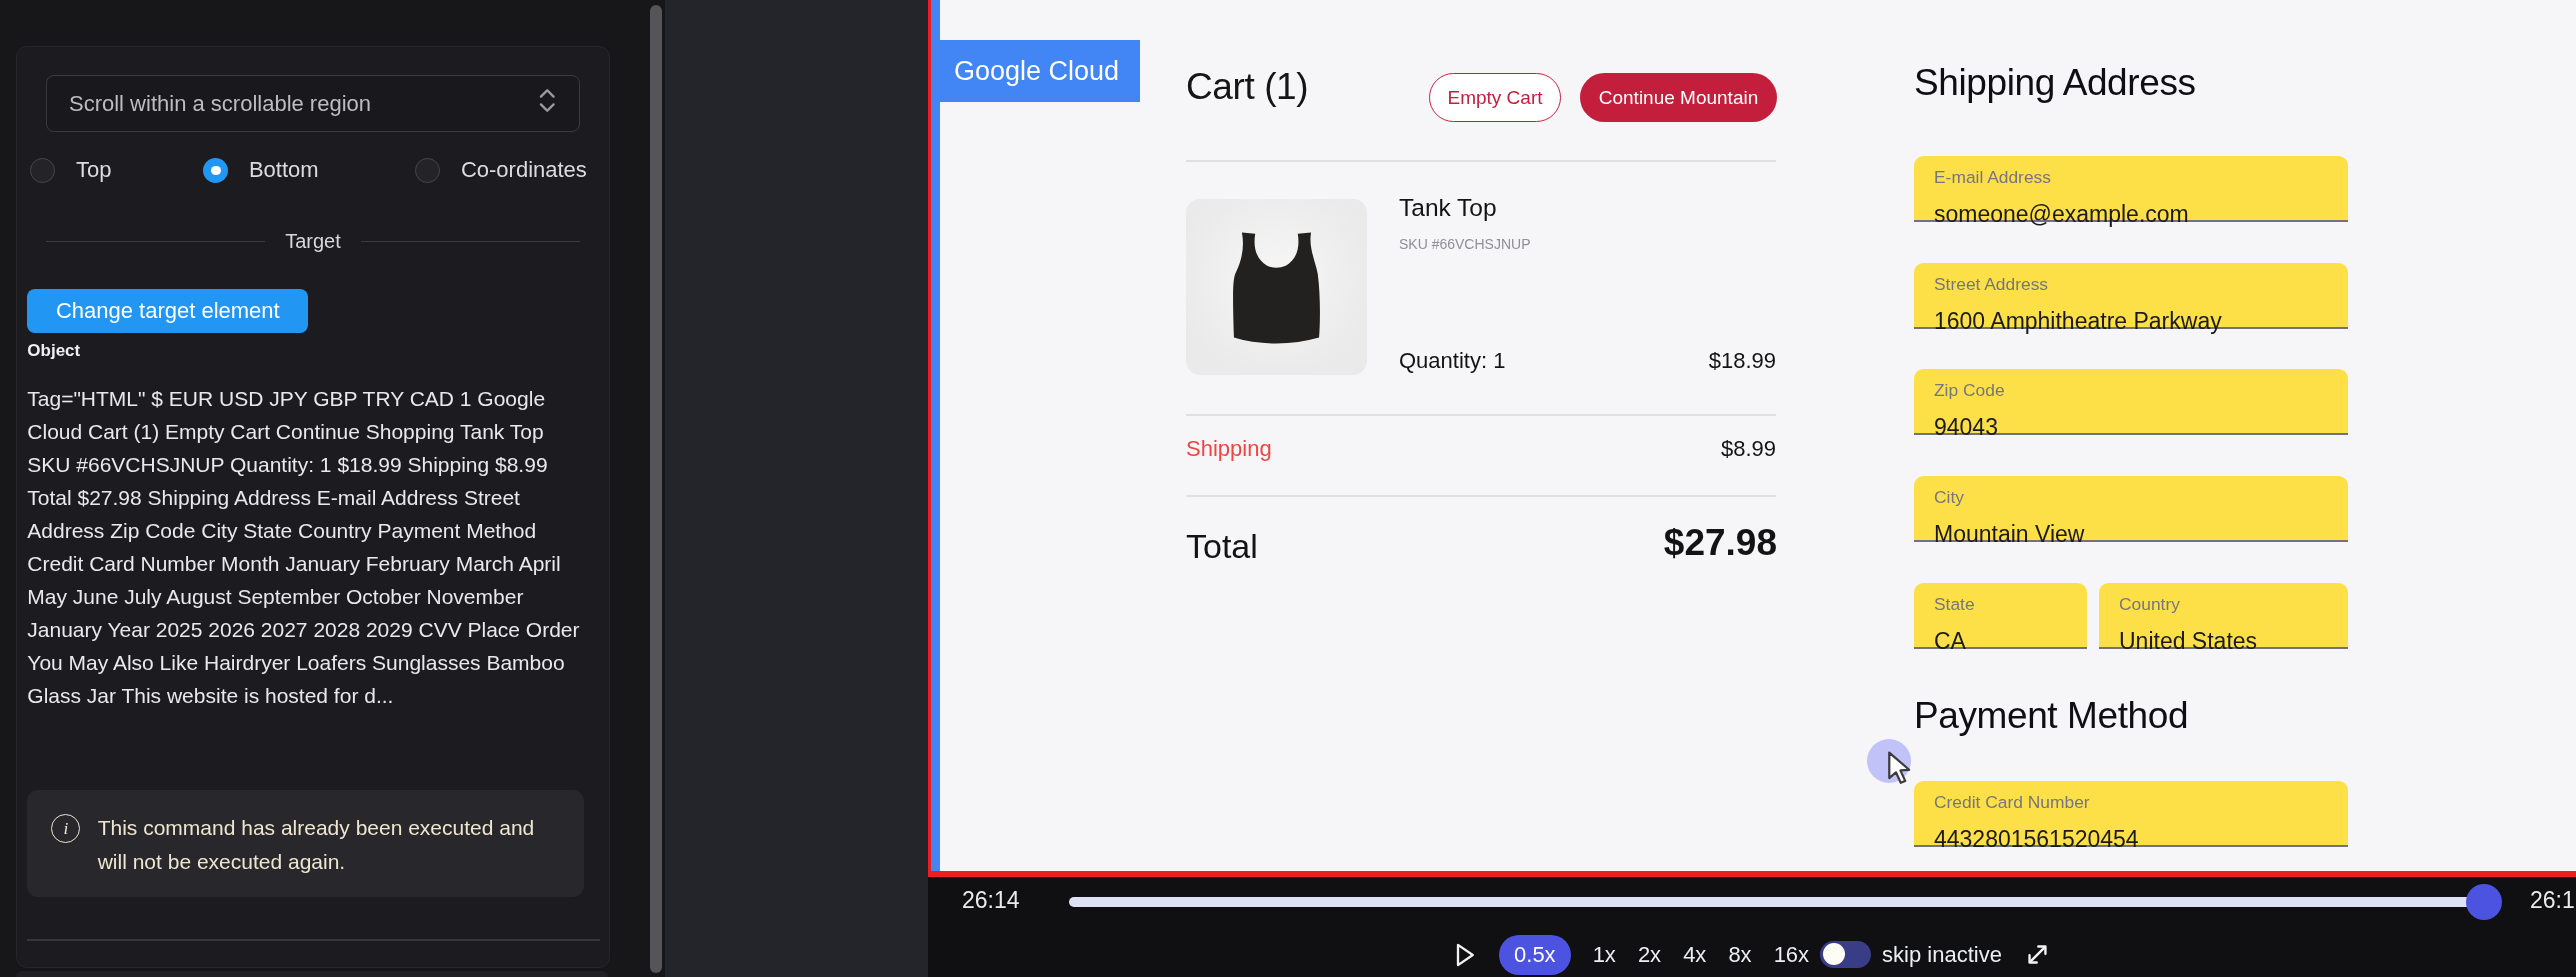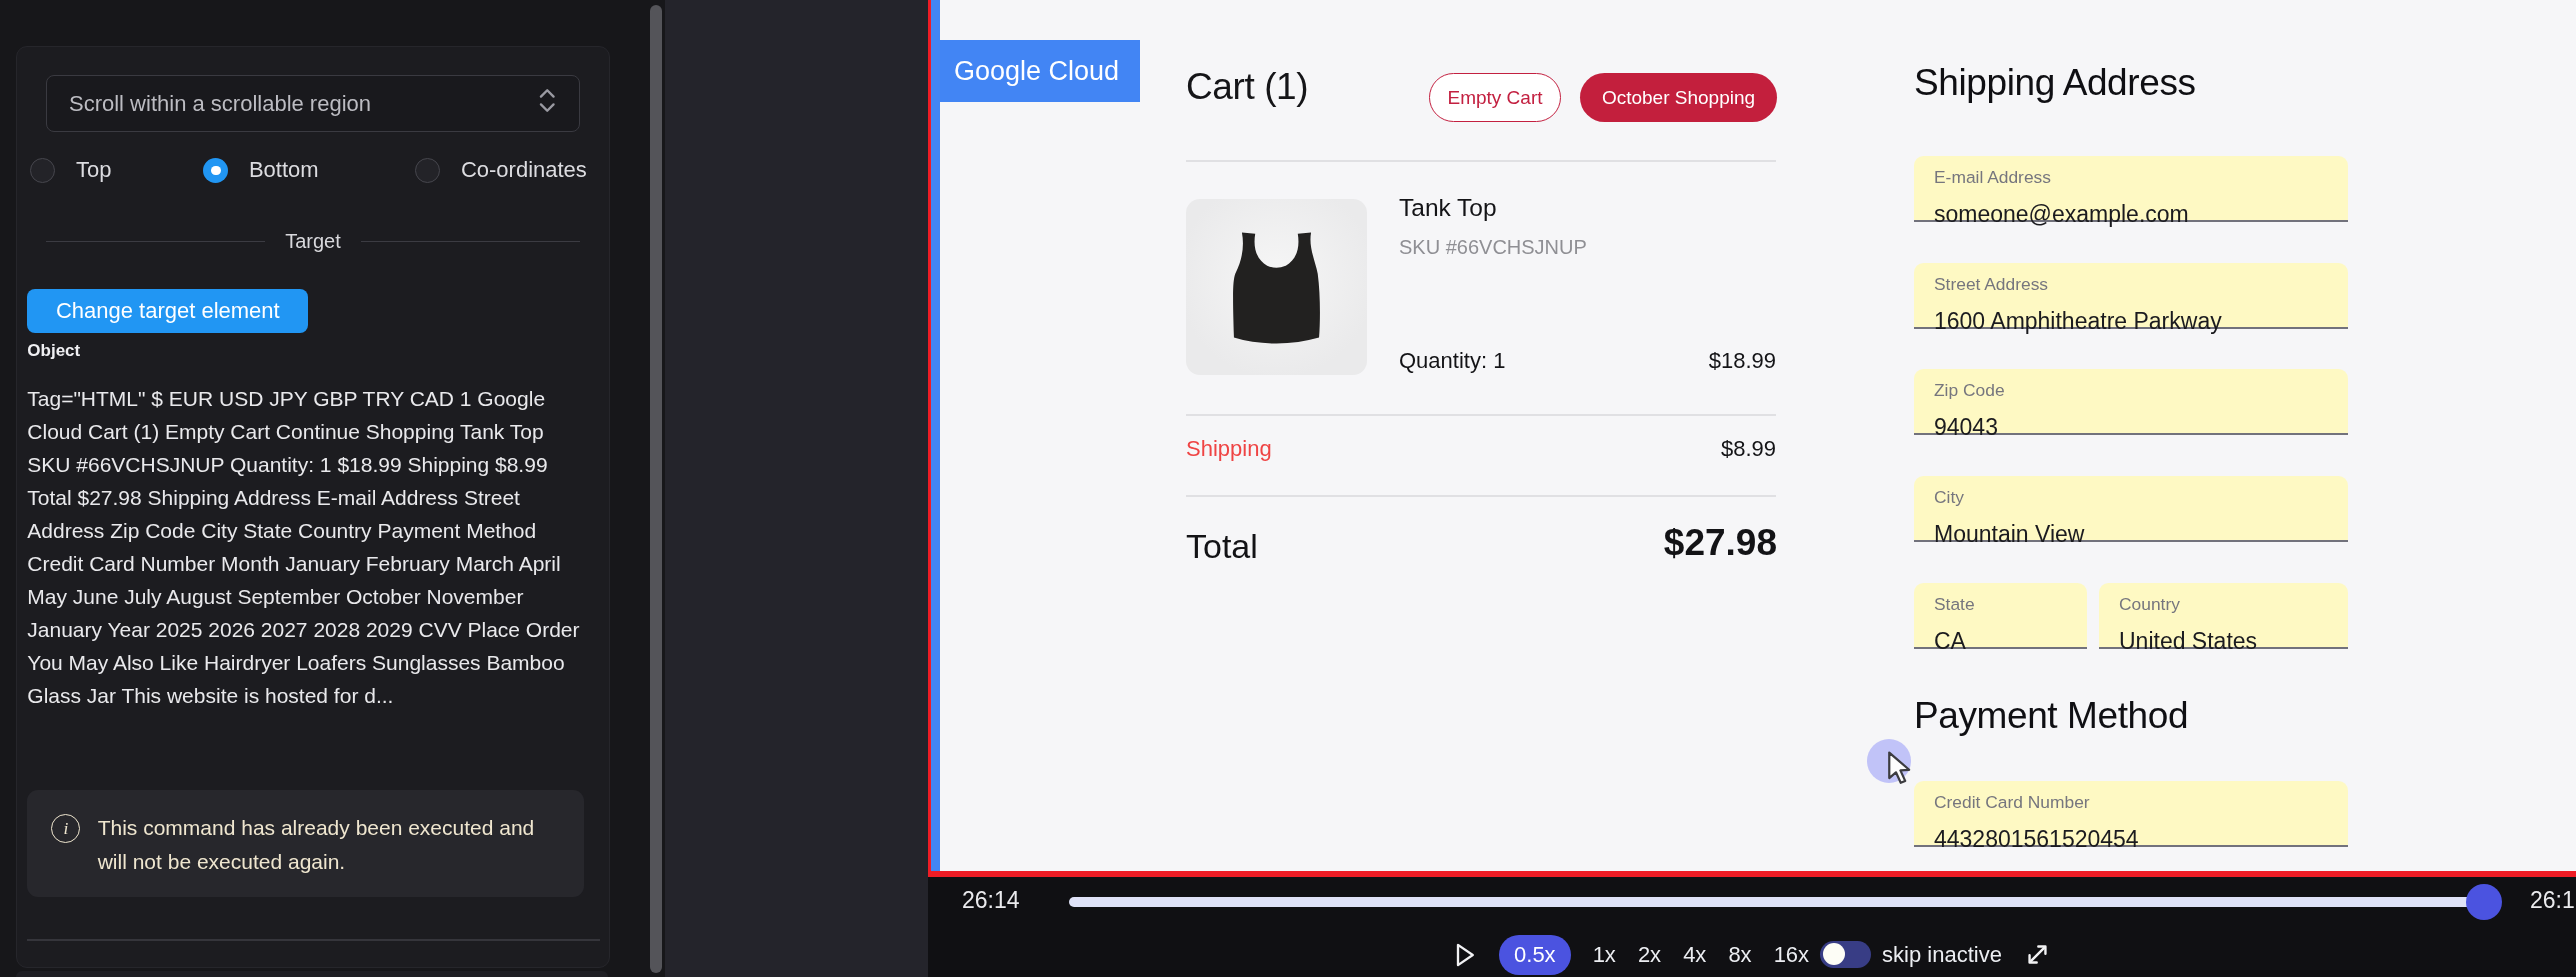--- a/index.html
+++ b/index.html
@@ -53,30 +53,30 @@
   
   .cart-title{left:1186px;top:66px;font-size:37px;font-weight:500;color:#151518;letter-spacing:-0.4px}
   .btn-outline{left:1429px;top:73px;width:132px;height:49px;border:1.6px solid #c32040;border-radius:25px;
     color:#c32040;font-size:19px;display:flex;align-items:center;justify-content:center;background:#fff;box-sizing:border-box}
   .btn-fill{left:1580px;top:73px;width:197px;height:49px;background:#c31f3d;border-radius:25px;
     color:#fff;font-size:19px;display:flex;align-items:center;justify-content:center}
   .cart-div{left:1186px;width:590px;height:1.6px;background:#e0e0e3}
   .prod-tile{left:1186px;top:199px;width:181px;height:176px;border-radius:14px;
     background:radial-gradient(circle at 50% 45%, #f6f6f6 0%, #eaeaeb 75%);display:flex;align-items:center;justify-content:center}
   .prod-name{left:1399px;top:194px;font-size:24.5px;color:#141417}
-  .prod-sku{left:1399px;top:236px;font-size:20px;color:#8f8f94}
+  .prod-sku{left:1399px;top:236px;font-size:14px;color:#8f8f94}
   .prod-qty{left:1399px;top:348px;font-size:22px;color:#141417}
   .price-r{text-align:right;font-size:22px;color:#141417}
   .ship-label{left:1186px;top:436px;font-size:22px;color:#ef4444}
   .total-label{left:1186px;top:527px;font-size:34px;font-weight:500;color:#131316}
   .total-value{left:1540px;top:522px;width:237px;text-align:right;font-size:37px;font-weight:600;color:#131316}
 
   
   .form-head{font-size:37px;font-weight:400;color:#0f0f13;letter-spacing:-0.4px}
-  .field{position:absolute;height:66px;background:#fef9c3;border-radius:9.5px 9.5px 0 0;
+  .field{position:absolute;height:66px;background:#fde047;border-radius:9.5px 9.5px 0 0;
     border-bottom:2.4px solid #72727c;box-sizing:border-box;padding:11px 0 0 20px}
   .flabel{font-size:17.4px;color:#76767e}
   .fvalue{font-size:23px;color:#1b1b1f;margin-top:13px}
   .cursor-halo{left:1867px;top:739px;width:44px;height:44px;border-radius:50%;background:rgba(150,153,247,.55)}
 
   
   .player{left:928px;top:877px;width:1648px;height:100px;background:#101013}
   .time{color:#ebebee;font-size:23px}
   .track{left:1069px;top:897px;width:1431px;height:10.3px;border-radius:5.5px;background:#dfe2f7}
   .knob{left:2466px;top:884px;width:36px;height:36px;border-radius:50%;background:#4b53e0}
@@ -140,21 +140,21 @@
   </div>
 
   <div class="abs scrollbar-thumb"></div>
   <div class="abs next-card"></div>
 </div>
 
 <div class="abs shot"></div>
 
 <div class="abs cart-title">Cart (1)</div>
 <div class="abs btn-outline">Empty Cart</div>
-<div class="abs btn-fill">October Shopping</div>
+<div class="abs btn-fill">Continue Mountain</div>
 <div class="abs cart-div" style="top:160px"></div>
 
 <div class="abs prod-tile">
   <svg width="133" height="158" viewBox="0 0 100 100">
     <path d="M24 9 C26 20 24 30 19 40 C17 46 17 55 18 88 C38 94 62 94 82 88 C83 75 83 55 81 40 C79 30 74 20 76 9 L66 10 C68 22 64 30 57 34 C52 36 48 36 43 34 C36 30 32 22 34 10 Z" fill="#222120"></path>
   </svg>
 </div>
 <div class="abs prod-name">Tank Top</div>
 <div class="abs prod-sku">SKU #66VCHSJNUP</div>
 <div class="abs prod-qty">Quantity: 1</div>

